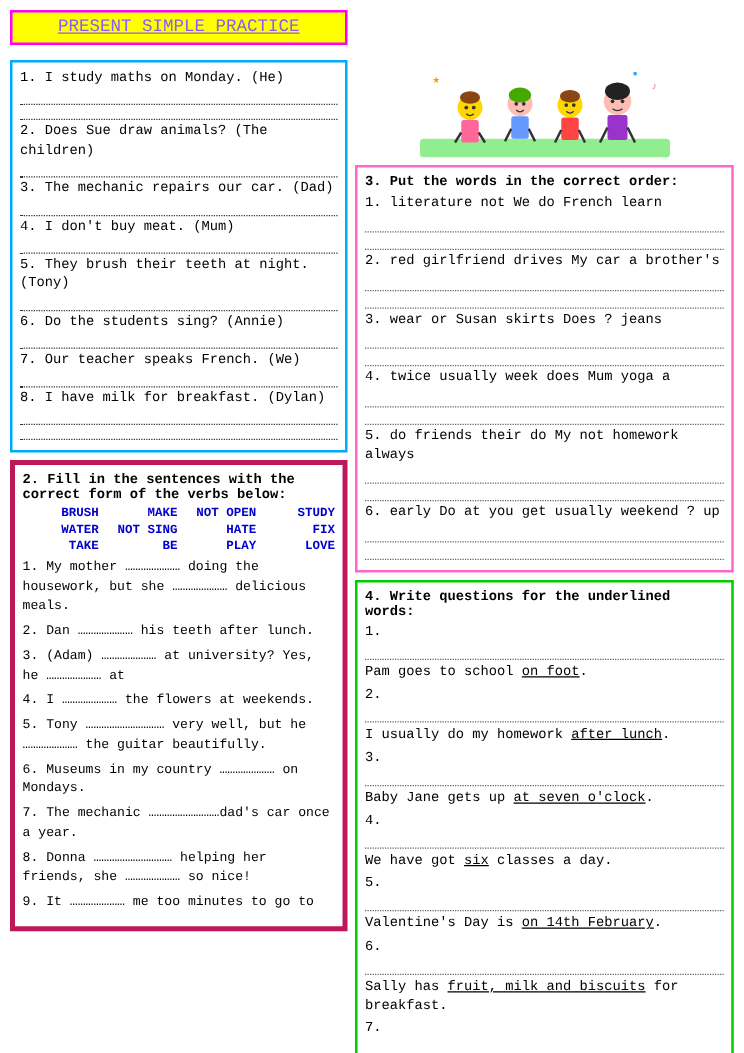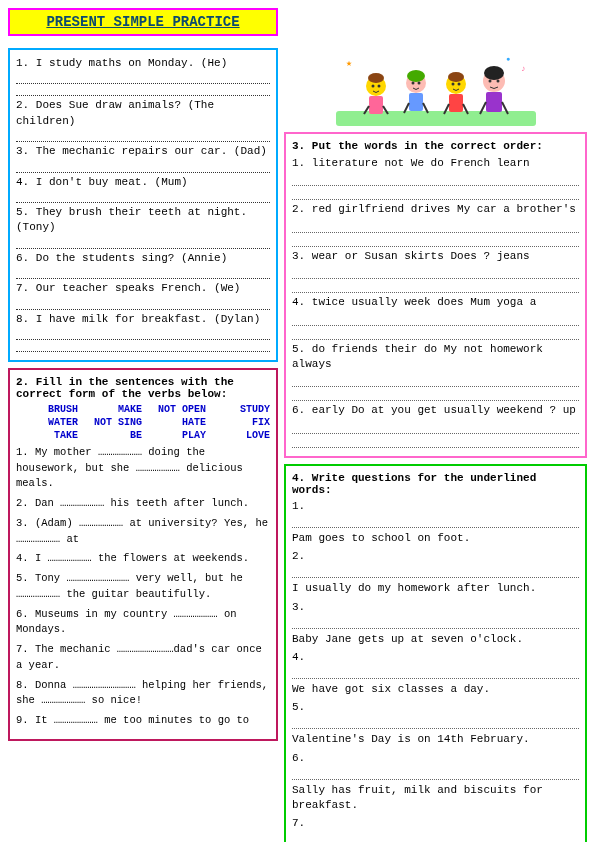--- a/index.html
+++ b/index.html
@@ -21,23 +21,23 @@
     .title-box {
       background: #ffff00;
       border: 2px solid #ff00ff;
       text-align: center;
       padding: 4px 8px;
       margin-bottom: 6px;
       width: 270px;
     }
     .title-box span {
       font-size: 14px;
-      font-weight: bold;
+      font-weight: normal;
       text-decoration: underline;
-      color: #0c4a6e;
+      color: #8b5cf6;
     }
     
     .two-col {
       display: flex;
       gap: 6px;
       width: 100%;
     }
     .left-col {
       width: 270px;
       flex-shrink: 0;
@@ -55,21 +55,21 @@
       border: 2px solid #00cc00;
       padding: 6px;
       margin-bottom: 6px;
     }
     .section-box-pink {
       border: 2px solid #ff66cc;
       padding: 6px;
       margin-bottom: 6px;
     }
     .section-box-magenta {
-      border: 2px solid #be185d;
+      border: 4px solid #be185d;
       padding: 6px;
       margin-bottom: 6px;
     }
     .section-title {
       font-weight: bold;
       margin-bottom: 4px;
       font-size: 11px;
     }
     .exercise-item {
       margin-bottom: 3px;
@@ -100,20 +100,21 @@
       gap: 2px;
       margin: 4px 0;
       font-size: 10px;
       text-align: right;
     }
     .verb-bank span {
       color: #0000cc;
       font-weight: bold;
     }
     .underlined {
+      text-decoration: underline;
     }
     .fill-sentence {
       margin-bottom: 4px;
       line-height: 1.5;
       font-size: 10.5px;
     }
     .q-num {
       margin-top: 4px;
       margin-bottom: 2px;
     }

